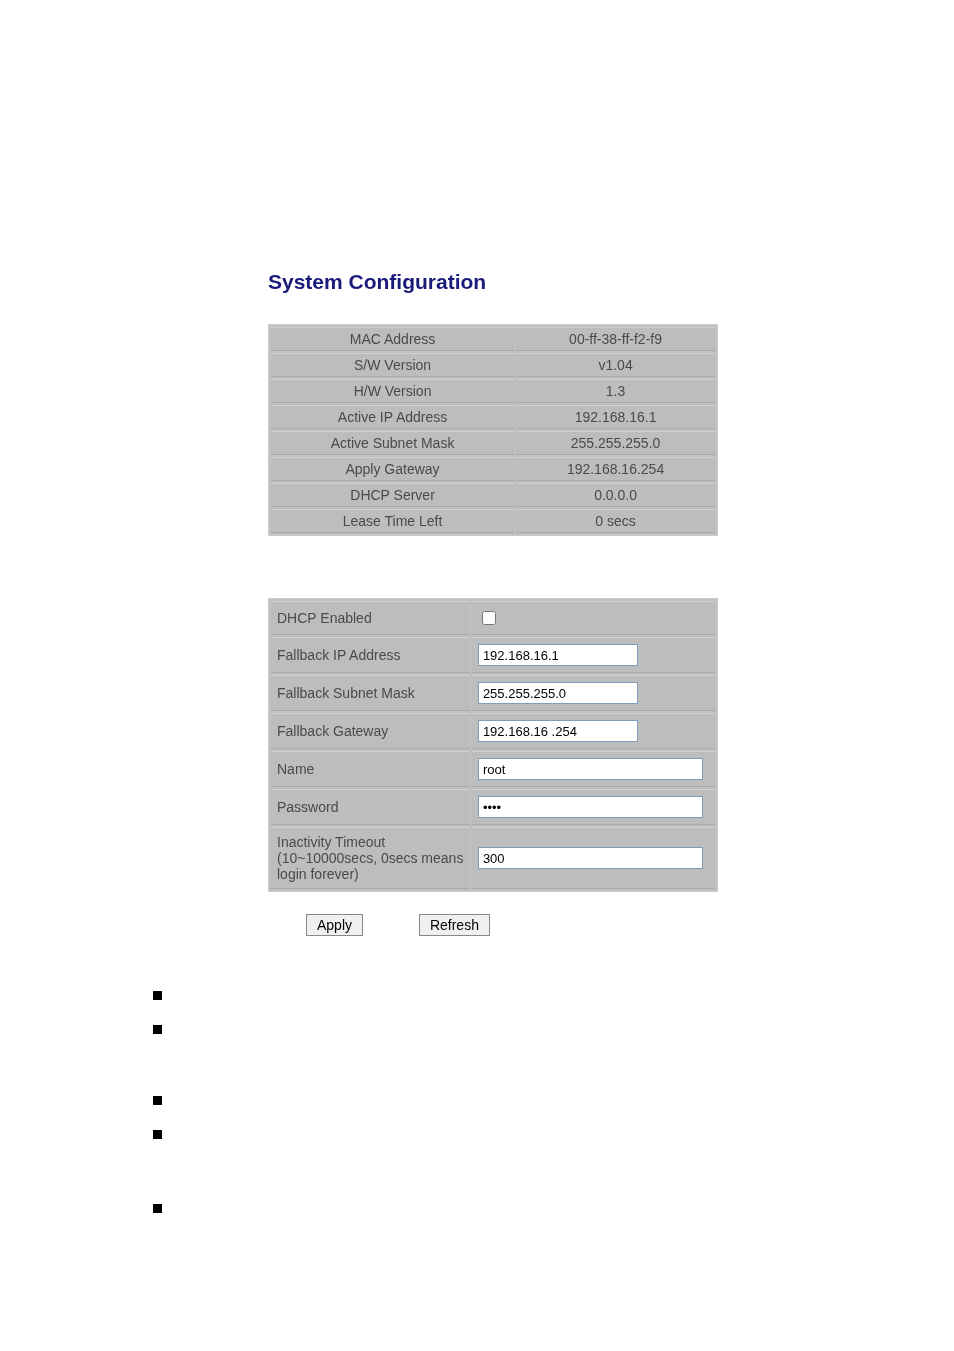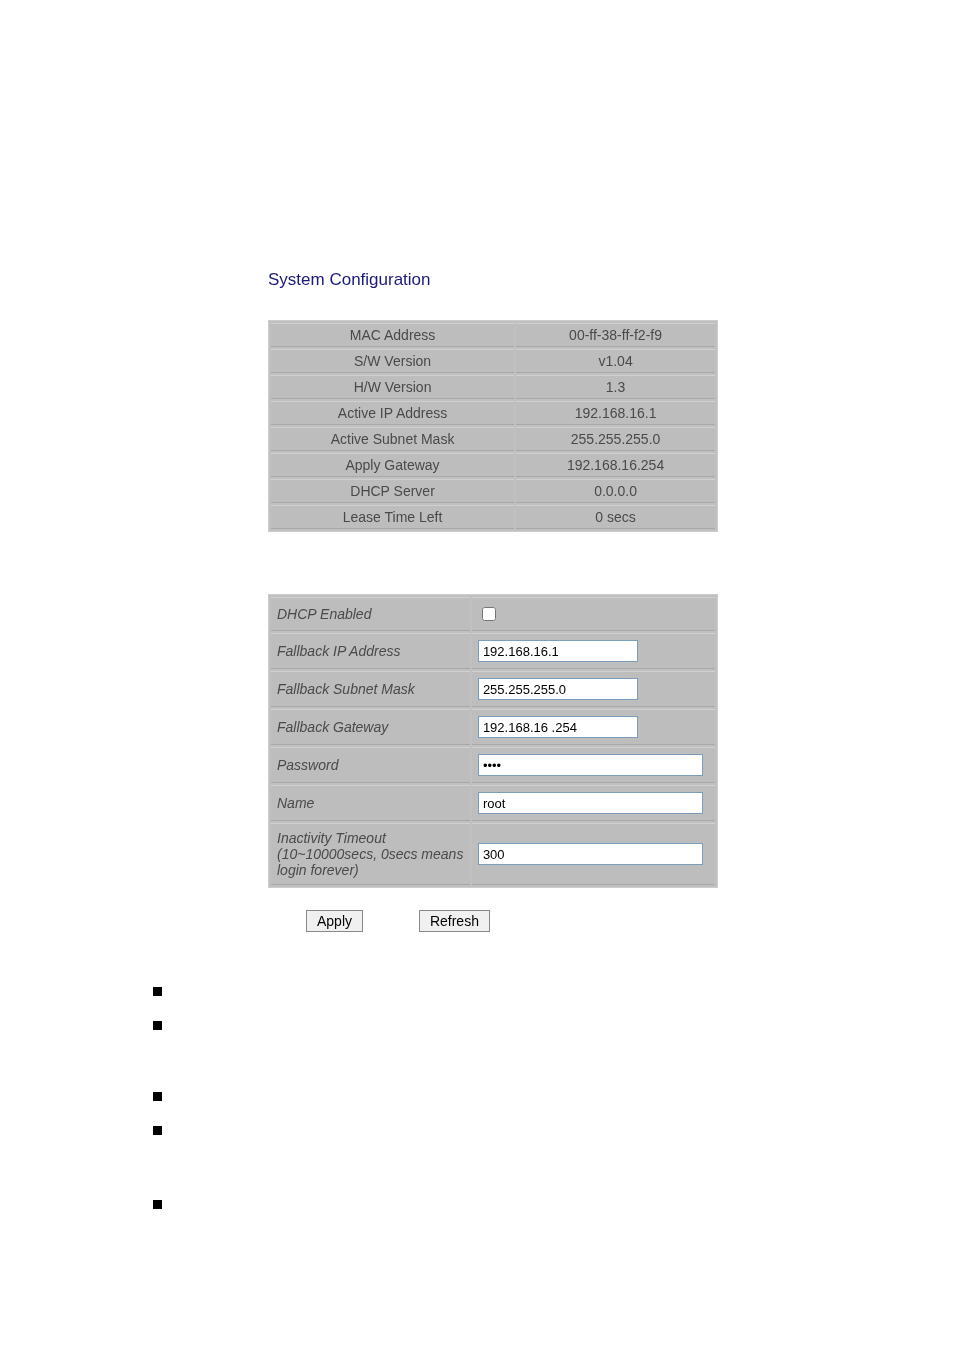--- a/index.html
+++ b/index.html
@@ -8,22 +8,22 @@
       font-family: Arial, Helvetica, sans-serif;
       font-size: 14px;
       background: #ffffff;
     }
     .container {
       padding: 270px 0 0 268px;
       width: 450px;
     }
     .page-title {
       color: #1a1a7a;
-      font-weight: normal;
-      font-size: 17px;
+      font-weight: bold;
+      font-size: 21px;
       margin-bottom: 30px;
     }
     table.info-table {
       border-collapse: separate;
       border-spacing: 2px;
       width: 450px;
       background: #c0c0c0;
       border: 1px solid #cccccc;
       text-align: center;
     }
@@ -53,21 +53,20 @@
       background: #bdbdbd;
       color: #4a4a4a;
       padding: 6px 6px;
       font-size: 14px;
       vertical-align: middle;
       border-top: 1px solid #d0d0d0;
       border-bottom: 1px solid #a8a8a8;
     }
     table.form-table td.label {
       width: 45%;
-      font-style: italic;
     }
     table.form-table td.inputcell {
       width: 55%;
     }
     input[type="text"], input[type="password"] {
       font-family: Arial, Helvetica, sans-serif;
       font-size: 13px;
       padding: 1px 4px;
       border: 1px solid #7b9ebd;
       background: #ffffff;
@@ -175,29 +174,29 @@
         <input type="text" class="small" value="255.255.255.0" style="">
       </td>
     </tr>
     <tr>
       <td class="label">Fallback Gateway</td>
       <td class="inputcell">
         <input type="text" class="small" value="192.168.16 .254" style="">
       </td>
     </tr>
     <tr>
+      <td class="label">Name</td>
+      <td class="inputcell">
+        <input type="text" class="large" value="root" style="">
+      </td>
+    </tr>
+    <tr>
       <td class="label">Password</td>
       <td class="inputcell">
         <input type="password" class="large" value="••••" style="">
-      </td>
-    </tr>
-    <tr>
-      <td class="label">Name</td>
-      <td class="inputcell">
-        <input type="text" class="large" value="root" style="">
       </td>
     </tr>
     <tr>
       <td class="label">Inactivity Timeout (10~10000secs, 0secs means login forever)</td>
       <td class="inputcell">
         <input type="text" class="large" value="300" style="">
       </td>
     </tr>
   </tbody>
     </table>

